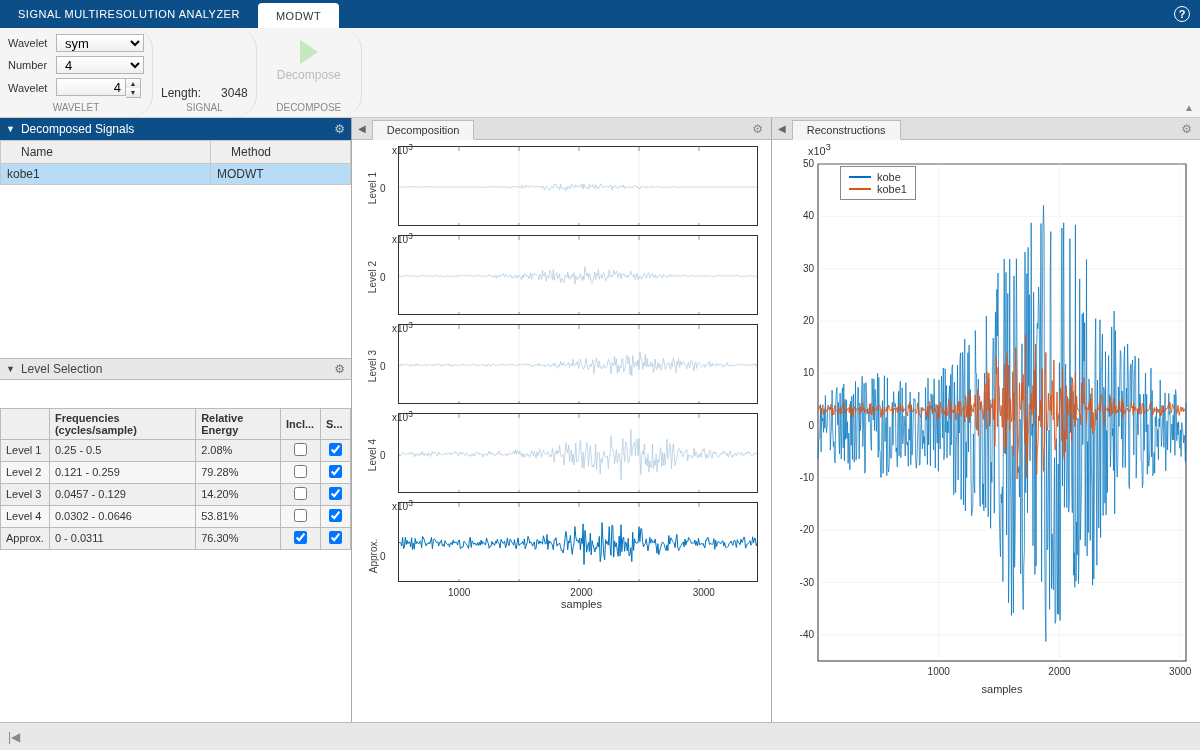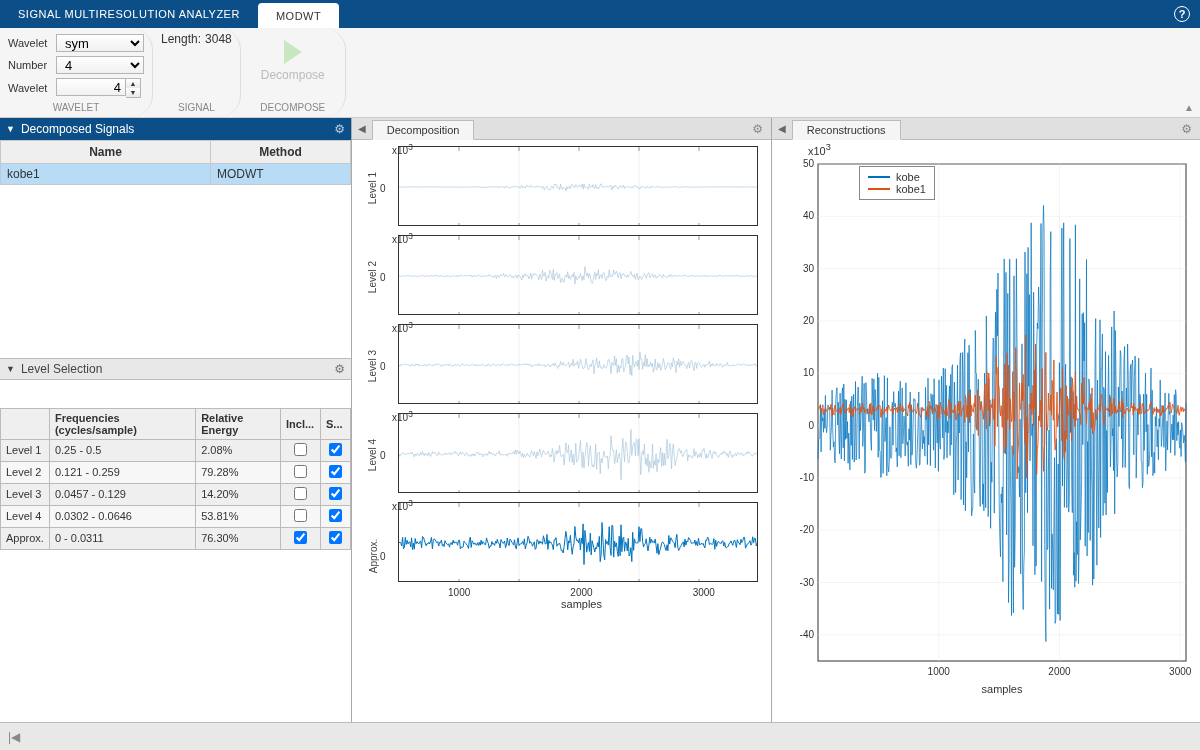--- a/index.html
+++ b/index.html
@@ -24,21 +24,21 @@
 .decompose-icon { width: 0; height: 0; border-left: 18px solid #c8e6c0; border-top: 12px solid transparent; border-bottom: 12px solid transparent; margin-bottom: 4px; }
 .collapse-btn { position: absolute; right: 6px; bottom: 4px; font-size: 10px; color: #888; cursor: pointer; }
 .main { display: flex; height: 604px; }
 .left-col { width: 352px; display: flex; flex-direction: column; border-right: 1px solid #aaa; }
 .panel-header { background: #0c4e87; color: #fff; height: 22px; display: flex; align-items: center; padding: 0 6px; font-size: 12px; position: relative; }
 .panel-header .chev { margin-right: 6px; font-size: 9px; }
 .panel-header .gear { margin-left: auto; opacity: 0.7; cursor: pointer; font-size: 12px; }
 .panel-header.light { background: #e8e8e8; color: #444; border-top: 1px solid #bbb; border-bottom: 1px solid #bbb; }
 .decomp-table { flex: 0 0 auto; }
 .decomp-table table { width: 100%; border-collapse: collapse; }
-.decomp-table th { background: #efefef; border: 1px solid #c8c8c8; padding: 4px 8px; text-align: center; font-weight: bold; font-size: 12px; }
+.decomp-table th { background: #efefef; border: 1px solid #c8c8c8; padding: 4px 20px; text-align: left; font-weight: normal; font-size: 12px; }
 .decomp-table td { border: 1px solid #c8c8c8; padding: 3px 6px; background: #b8dcf5; }
 .decomp-empty { flex: 1; background: #fff; }
 .level-table { flex: 0 0 auto; margin-top: 28px; }
 .level-table table { width: 100%; border-collapse: collapse; font-size: 11px; }
 .level-table th, .level-table td { border: 1px solid #bbb; padding: 3px 5px; text-align: left; }
 .level-table th { background: #efefef; font-weight: bold; }
 .level-table td.center { text-align: center; }
 .level-table tr:nth-child(even) td { background: #f7f7f7; }
 .level-table tr:nth-child(odd) td { background: #efefef; }
 .level-table td:first-child { background: #efefef; font-weight: normal; }
@@ -53,21 +53,21 @@
 .mini-plot { position: relative; margin-bottom: 6px; }
 .mini-plot .ylab { position: absolute; left: -2px; top: 50%; transform: translateY(-50%) rotate(-90deg); transform-origin: center; font-size: 10px; color: #444; }
 .mini-plot .exp { position: absolute; left: 34px; top: -4px; font-size: 10px; }
 .mini-plot .zero { position: absolute; left: 22px; top: 50%; transform: translateY(-50%); font-size: 10px; }
 .mini-plot svg { border: 1px solid #333; margin-left: 40px; }
 .mini-plot.last .xticks { display: flex; justify-content: space-around; margin-left: 40px; font-size: 10px; margin-top: 2px; }
 .mini-plot.last .xlabel { text-align: center; margin-left: 40px; font-size: 11px; }
 .recon-plot { position: relative; height: 100%; }
 .recon-plot svg { }
 .recon-plot .exp { position: absolute; left: 36px; top: 2px; font-size: 11px; }
-.legend { position: absolute; left: 68px; top: 26px; background: #fff; border: 1px solid #888; padding: 4px 8px; font-size: 11px; margin-left: 19px; }
+.legend { position: absolute; left: 68px; top: 26px; background: #fff; border: 1px solid #888; padding: 4px 8px; font-size: 11px; }
 .legend-row { display: flex; align-items: center; gap: 6px; }
 .legend-line { width: 22px; height: 2px; }
 .statusbar { height: 28px; background: #e8e8e8; border-top: 1px solid #bbb; display: flex; align-items: center; padding: 0 8px; color: #888; }
 </style>
 </head>
 <body>
 
 <div class="titlebar">
   <div class="titlebar-tab">SIGNAL MULTIRESOLUTION ANALYZER</div>
   <div class="titlebar-tab active">MODWT</div>
@@ -92,21 +92,21 @@
         <input class="tool-input" value="4" style="">
         <div class="spinner-btns">
           <div class="spinner-btn">▲</div>
           <div class="spinner-btn">▼</div>
         </div>
       </div>
     </div>
     <div class="tool-group-label">WAVELET</div>
   </div>
   <div class="tool-group">
-    <div style="flex:1; display:flex; align-items:flex-start; gap:4px">
+    <div style="flex:1; display:flex; align-items:flex-end; gap:20px">
       <span>Length:</span>
       <span>3048</span>
     </div>
     <div class="tool-group-label">SIGNAL</div>
   </div>
   <div class="tool-group">
     <div class="decompose-btn">
       <div class="decompose-icon"></div>
       <span>Decompose</span>
     </div>

